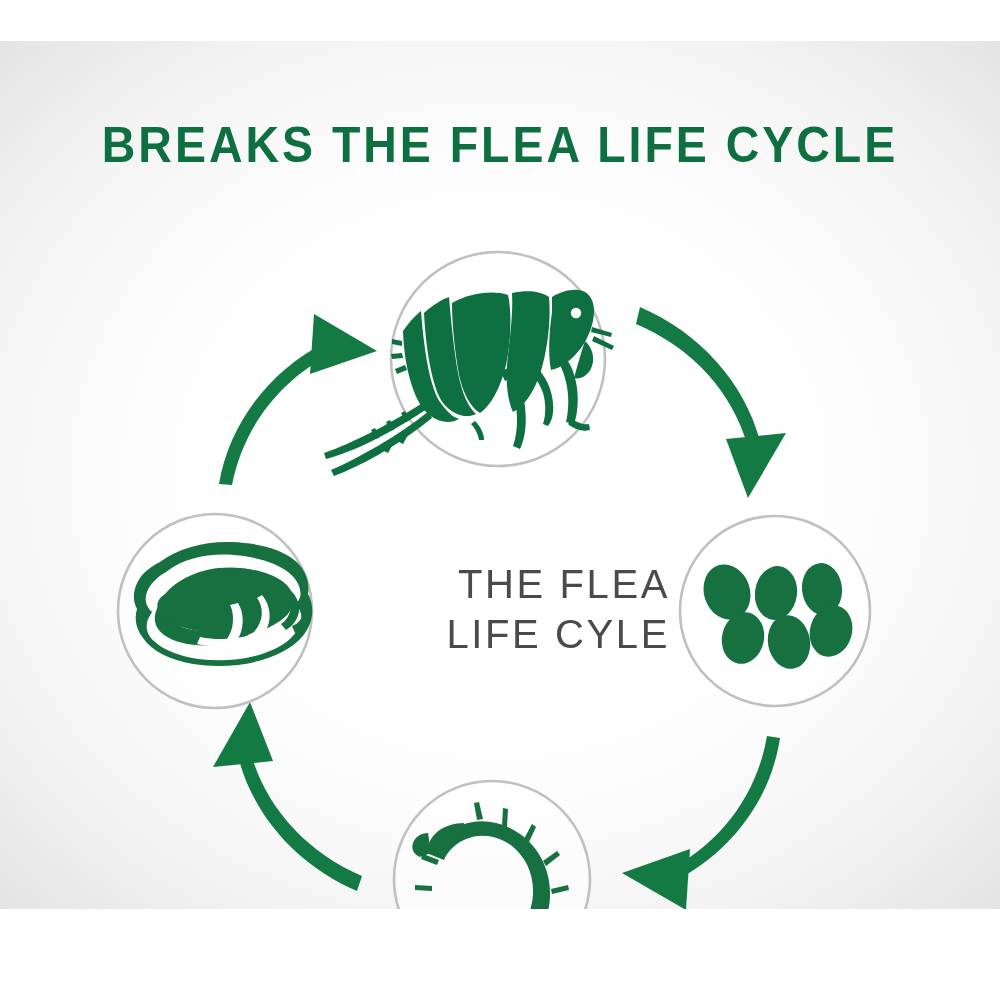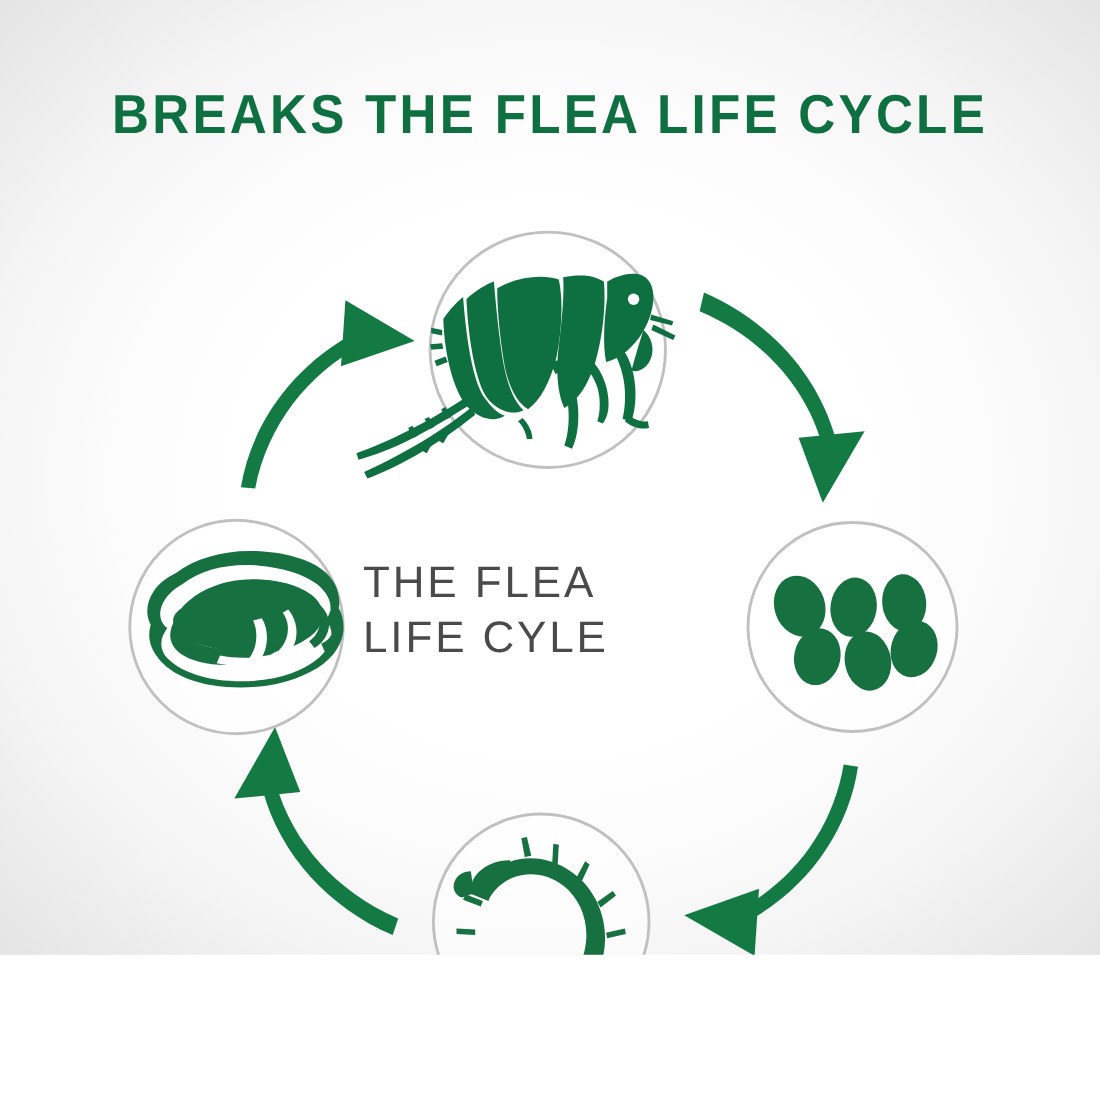--- a/index.html
+++ b/index.html
@@ -21,20 +21,21 @@
     background:
       radial-gradient(ellipse 78% 78% at 50% 50%,
         #ffffff 0%,
         #ffffff 34%,
         #fcfcfc 50%,
         #f4f4f4 68%,
         #eaeaea 82%,
         #e3e3e3 92%,
         #e0e0e0 100%);
     overflow: hidden;
+    margin-top: 41px;
   }
 
   
   #title {
     position: absolute;
     left: 0;
     top: 78px;
     width: 1000px;
     text-align: center;
     font-family: "Liberation Sans", sans-serif;
@@ -46,23 +47,23 @@
     transform: scaleX(0.93);
     transform-origin: 50% 50%;
     white-space: nowrap;
     user-select: none;
   }
 
   
   #center-label {
     position: absolute;
     left: 330px;
-    top: 505px;
+    top: 518px;
     width: 340px;
-    text-align: left;
+    text-align: right;
     font-family: "Liberation Sans", sans-serif;
     font-weight: 400;
     font-size: 40px;
     line-height: 50px;
     letter-spacing: 2.6px;
     color: #4a4a4a;
     white-space: pre-line;
     user-select: none;
   }
 

